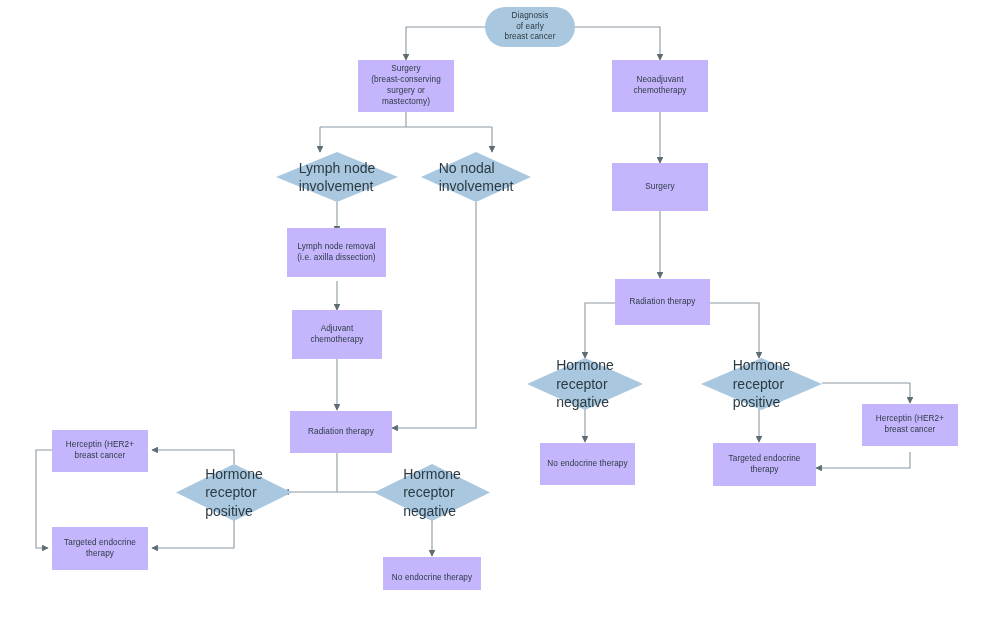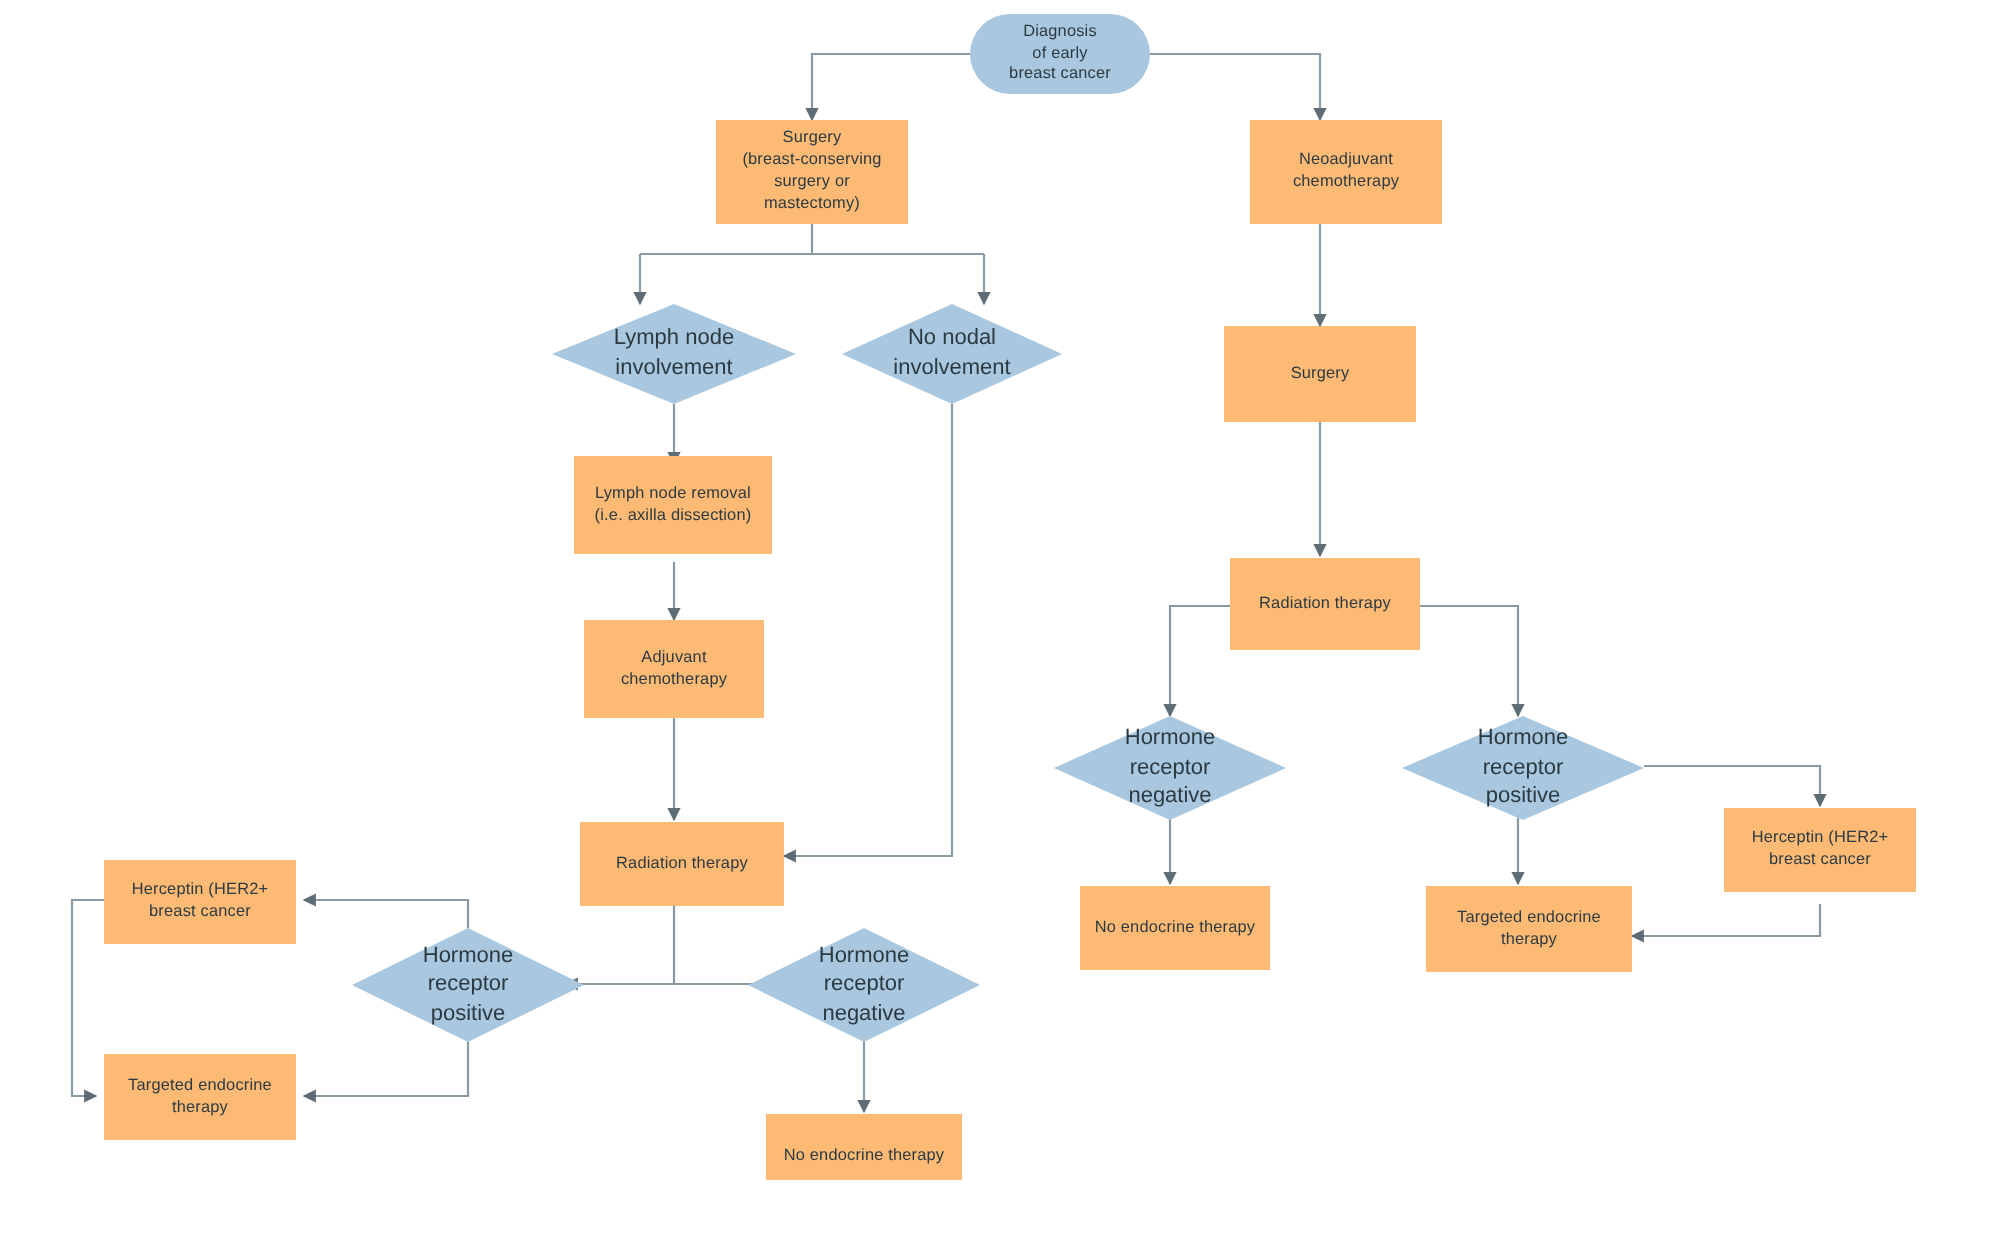--- a/index.html
+++ b/index.html
@@ -40,21 +40,21 @@
     color: #2b3a42;
     letter-spacing: 0.1px;
     z-index: 2;
   }
   .node .lbl {
     display: block;
     white-space: pre-line;
     padding: 0 3px;
   }
   .box {
-    background: #fdba74;
+    background: #c4b5fd;
   }
   .stadium {
     background: #a9c7de;
     border-radius: 999px;
   }
   .diamond-wrap {
     position: absolute;
     z-index: 2;
   }
   .diamond-shape {
@@ -68,22 +68,21 @@
   }
   .diamond-wrap .lbl {
     position: absolute;
     left: 0;
     top: 0;
     width: 100%;
     height: 100%;
     display: flex;
     align-items: center;
     justify-content: center;
-    text-align: center;
-    font-size: 11px;
+    font-size: 14px;
     line-height: 1.32;
     white-space: pre-line;
     color: #2b3a42;
   }
   .annotation {
     position: absolute;
     font-size: 8.2px;
     line-height: 1.42;
     text-align: center;
     color: #3a4a54;
@@ -213,21 +212,21 @@
   <div class="node box" style="left:52px; top:527px; width:96px; height:43px;">
     <span class="lbl">Targeted endocrine
 therapy</span>
   </div>
 
   <div class="node box" style="left:383px; top:557px; width:98px; height:42px;">
     <span class="lbl">No endocrine therapy</span>
   </div>
 
 
-  <div class="node box" style="left:625px; top:60px; width:96px; height:52px;">
+  <div class="node box" style="left:612px; top:60px; width:96px; height:52px;">
     <span class="lbl">Neoadjuvant
 chemotherapy</span>
   </div>
 
   <div class="node box" style="left:612px; top:163px; width:96px; height:48px;">
     <span class="lbl">Surgery</span>
   </div>
 
   <div class="node box" style="left:615px; top:279px; width:95px; height:46px;">
     <span class="lbl">Radiation therapy</span>

